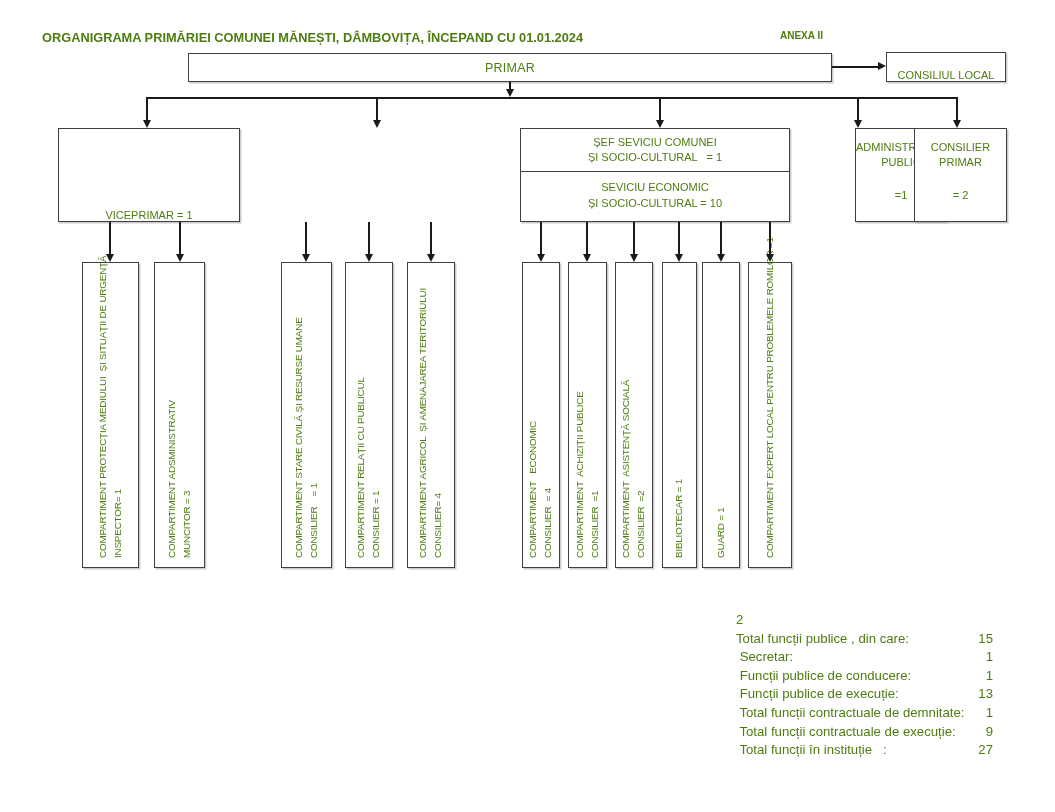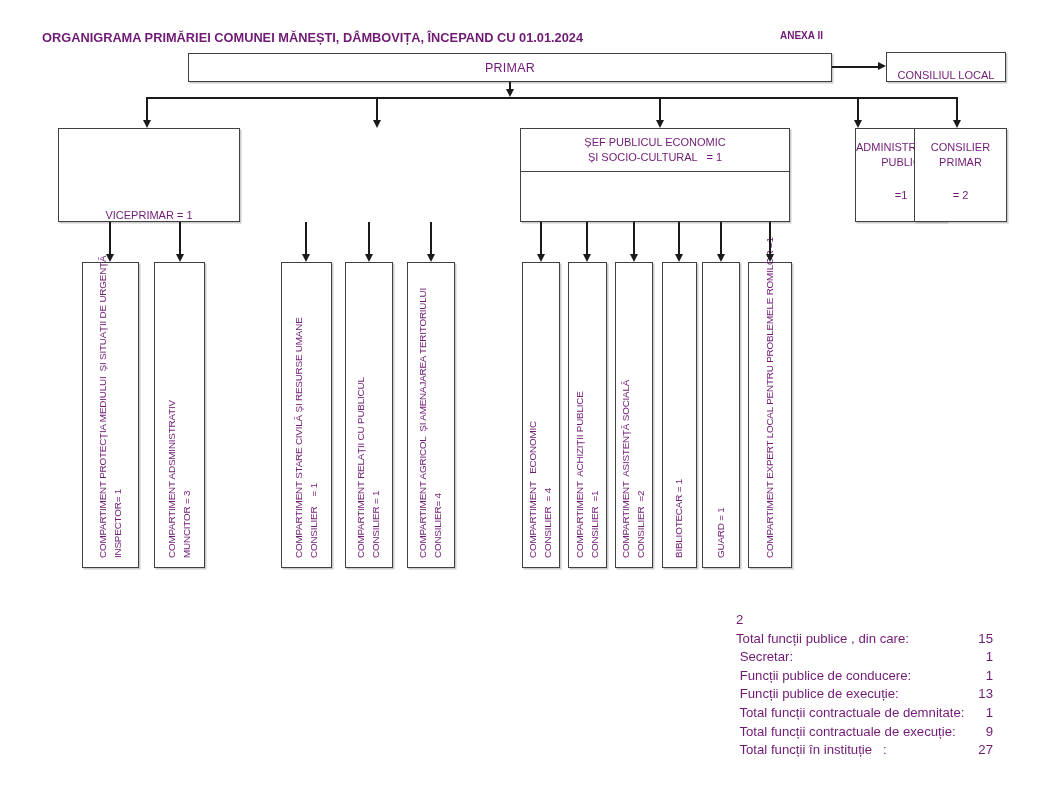--- a/index.html
+++ b/index.html
@@ -1,17 +1,17 @@
 <!DOCTYPE html>
 <html><head>
 <meta charset="utf-8">
 <style>
   html,body{margin:0;padding:0;background:#fff;}
   .stage{position:relative;width:1055px;height:812px;background:#ffffff;
-         font-family:"Liberation Sans",sans-serif;color:#701a75;overflow:hidden;}
+         font-family:"Liberation Sans",sans-serif;color:#4d7c0f;overflow:hidden;}
 
   .title{position:absolute;left:42px;top:30px;font-size:12.8px;font-weight:bold;white-space:pre;}
   .annex{position:absolute;left:780px;top:30px;font-size:10px;font-weight:bold;}
 
   .box{position:absolute;border:1.6px solid #404040;background:#fff;box-sizing:border-box;
        box-shadow:1.5px 1.5px 0 rgba(140,140,140,.45);}
   .center{display:flex;align-items:center;justify-content:center;text-align:center;}
 
   .lvl2{font-size:11px;align-items:flex-end;}
   .primar-label{font-size:12.5px;letter-spacing:.2px;}
@@ -57,22 +57,26 @@
   </div>
   <div class="box center lvl2" style="left:886px;top:52px;width:120px;height:30px;">
     <span>CONSILIUL LOCAL</span>
   </div>
 
   <div class="box center lvl2" style="left:58px;top:128px;width:182px;height:94px;">
     <span>VICEPRIMAR = 1</span>
   </div>
   <div class="box" style="left:520px;top:128px;width:270px;height:94px;">
     <div class="cell cell-top" style="white-space:pre;">
-      <div>ȘEF PUBLICUL ECONOMIC</div>
+      <div>ȘEF SEVICIU COMUNEI</div>
       <div>ȘI SOCIO-CULTURAL   = 1</div>
+    </div>
+    <div class="cell cell-bottom" style="white-space:pre;">
+      <div>SEVICIU ECONOMIC</div>
+      <div>ȘI SOCIO-CULTURAL = 10</div>
     </div>
   </div>
   <div class="box stackbox" style="left:855px;top:128px;width:92px;height:94px;">
     <div>ADMINISTRATOR</div>
     <div>PUBLIC</div>
     <div class="count">=1</div>
   </div>
   <div class="box stackbox" style="left:914px;top:128px;width:93px;height:94px;">
     <div>CONSILIER</div>
     <div>PRIMAR</div>

